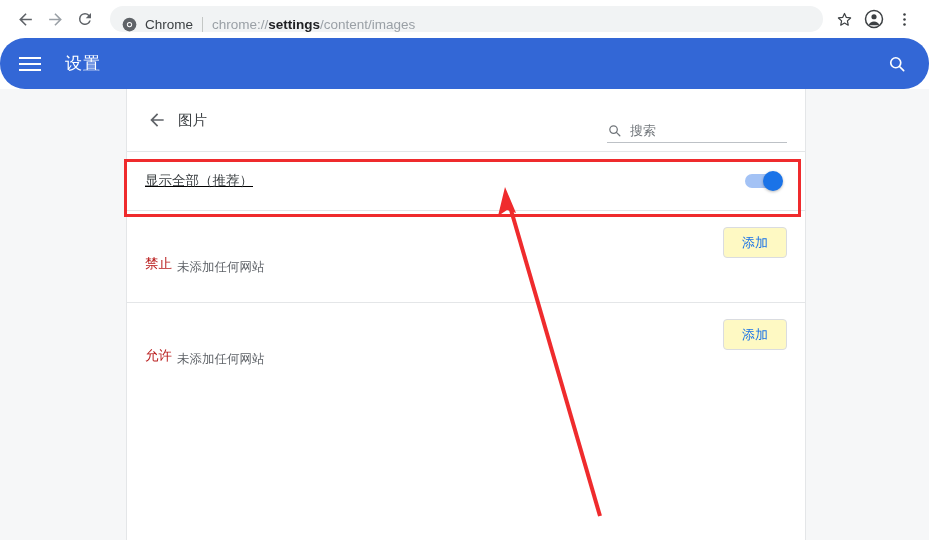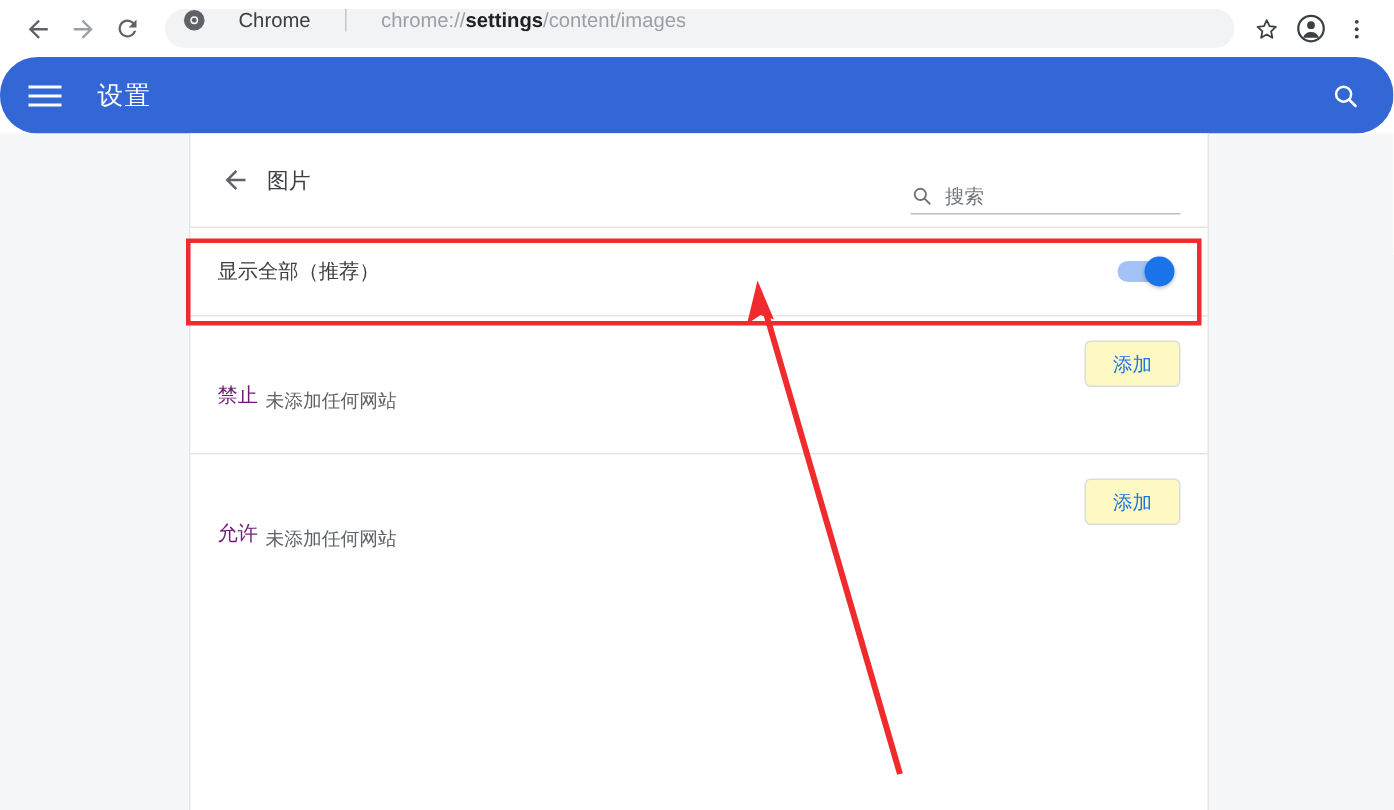--- a/index.html
+++ b/index.html
@@ -39,24 +39,23 @@
   .nav-btn svg { display: block; }
 
   .omnibox {
     flex: 1 1 auto;
     height: 26px;
     margin-left: 10px;
     margin-right: 6px;
     background: #f1f3f4;
     border-radius: 13px;
     display: flex;
-    align-items: flex-start;
+    align-items: flex-end;
     padding: 0 12px;
     min-width: 0;
-    gap: 14px;
   }
   .omni-chrome-icon {
     width: 15px; height: 15px;
     flex: 0 0 auto;
     margin-right: 8px;
   }
   .omni-scheme-label {
     font-size: 13.5px;
     color: #3c4043;
     white-space: nowrap;
@@ -177,20 +176,21 @@
     line-height: 16px;
   }
 
   
   .toggle-row {
     position: relative;
     height: 58px;
     display: flex;
     align-items: center;
     padding: 0 24px 0 18px;
+    text-decoration: underline;
   }
   .toggle-label {
     font-size: 13.5px;
     color: #3c4043;
     flex: 1 1 auto;
   }
   .switch {
     position: relative;
     width: 36px; height: 14px;
     flex: 0 0 auto;
@@ -222,21 +222,21 @@
     position: relative;
     padding: 0 18px;
   }
   .section-head {
     height: 62px;
     display: flex;
     align-items: center;
   }
   .section-title {
     font-size: 13.5px;
-    color: #701a75;
+    color: #b91c1c;
     flex: 1 1 auto;
     margin-top: 44px;
   }
   .add-button {
     border: 1px solid #dadce0;
     border-radius: 4px;
     background: #fef9c3;
     color: #1a73e8;
     font-size: 13px;
     font-family: "Liberation Sans", "DejaVu Sans", sans-serif;

